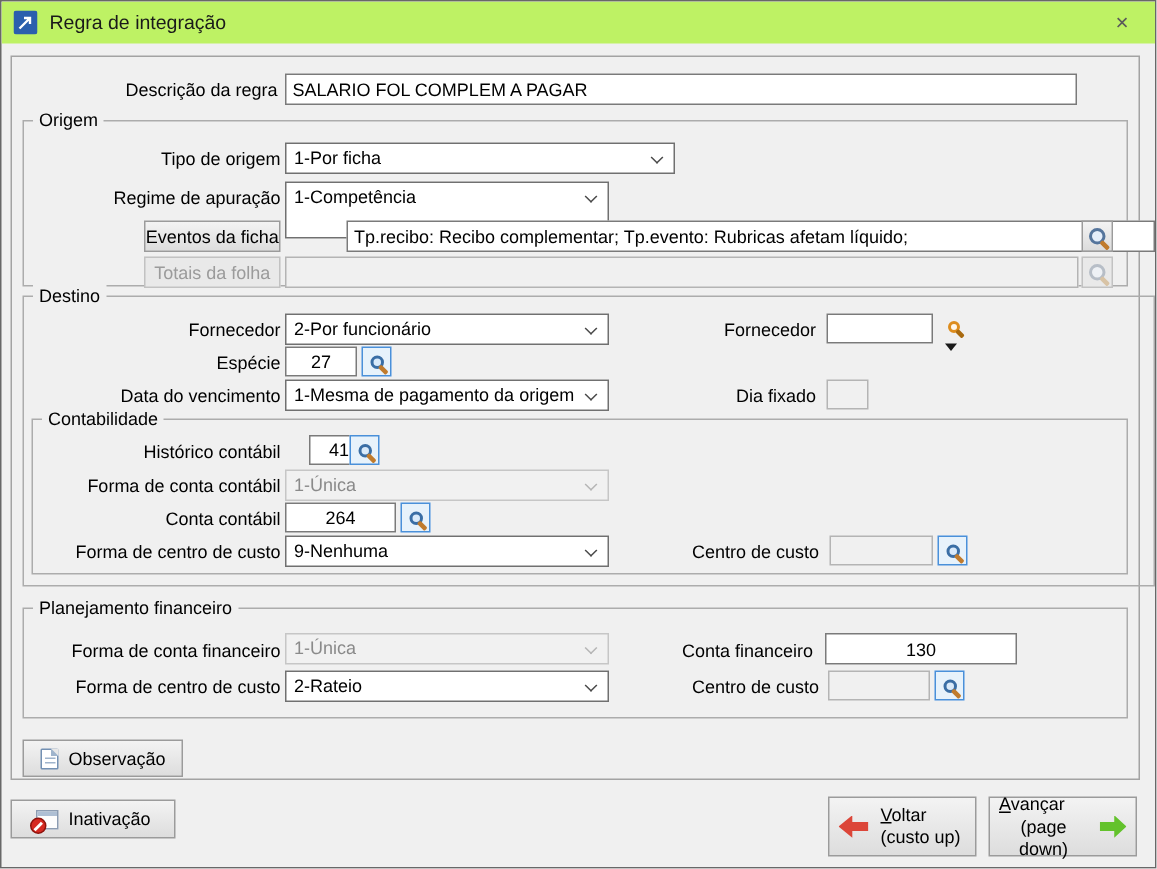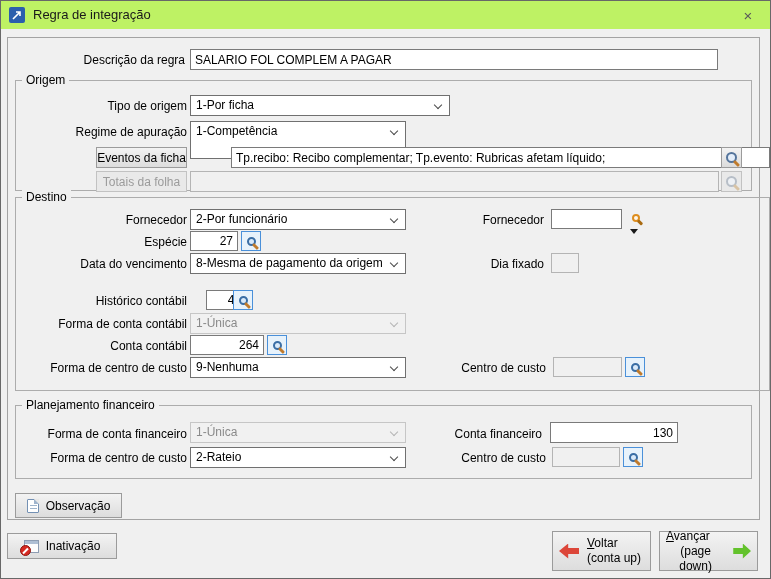--- a/index.html
+++ b/index.html
@@ -18,21 +18,21 @@
   
   .panel { position:absolute; left:6px; top:36px; width:753px; height:483px; border:1px solid #a3a3a3; }
   .gbox  { position:absolute; border:1px solid #acacac; }
   .gleg  { position:absolute; top:-8px; left:6px; background:#f0f0f0; padding:0 4px;
            font-size:12px; line-height:15px; color:#000; white-space:nowrap; }
   
   .lbl { position:absolute; font-size:12px; color:#000; text-align:right; line-height:16px; white-space:nowrap; }
   
   .inp { position:absolute; background:#fff; border:1px solid #7a7a7a; font-family:"Liberation Sans",sans-serif;
          font-size:12px; color:#000; padding:0 4px; }
-  .inp.num { text-align:right; }
+  .inp.num { text-align:center; }
   .inp.dis { background:#f0f0f0; border-color:#b4b4b4; }
   
   .combo { position:absolute; background:#fff; border:1px solid #707070; font-size:12px; color:#000;
            line-height:19px; padding:0 20px 0 5px; white-space:nowrap; overflow:hidden; }
   .combo .chev { position:absolute; right:8px; top:6px; width:6px; height:6px;
            border-right:1.5px solid #4a4a4a; border-bottom:1.5px solid #4a4a4a; transform:rotate(45deg); }
   .combo.dis { background:#f1f1f1; border-color:#c6c6c6; color:#8a8a8a; }
   .combo.dis .chev { border-color:#b5b5b5; }
   
   .btn { position:absolute; background:linear-gradient(#f3f3f3,#dddddd); border:1px solid #9b9b9b;
@@ -145,26 +145,29 @@
   <span class="tri-down" style="left:629px;top:228px"></span>
 
   <div class="lbl" style="left:0;width:186px;top:233px">Espécie</div>
   <input class="inp num" style="left: 189px; top: 230px; width: 48px; height: 20px;" value="27">
   <div class="lookup" style="left:240px;top:230px">
     <span class="lens"></span>
   </div>
 
   <div class="lbl" style="left:0;width:186px;top:255px">Data do vencimento</div>
   <div class="combo" style="left:189px;top:252px;width:216px;height:21px">
-    <span>8-Mesma de pagamento da origem</span>
+    <span>1-Mesma de pagamento da origem</span>
     <span class="chev"></span>
   </div>
   <div class="lbl" style="left:420px;width:123px;top:255px">Dia fixado</div>
   <input class="inp dis" style="left: 550px; top: 252px; width: 28px; height: 20px;" disabled="" value="">
 
+  <div class="gbox" style="left:20px;top:278px;width:731px;height:104px">
+    <span class="gleg">Contabilidade</span>
+  </div>
   <div class="lbl" style="left:0;width:186px;top:292px">Histórico contábil</div>
   <input class="inp num" style="left: 189px; top: 289px; width: 40px; height: 20px; margin-left: 16px;" value="41">
   <div class="lookup" style="left:232px;top:289px">
     <span class="lens"></span>
   </div>
   <div class="lbl" style="left:0;width:186px;top:315px">Forma de conta contábil</div>
   <div class="combo dis" style="left:189px;top:312px;width:216px;height:21px">
     <span>1-Única</span>
     <span class="chev"></span>
   </div>
@@ -214,21 +217,21 @@
     <span class="inat-ico">
         <span class="ban"></span>
       </span>
     <span>Inativação</span>
   </button>
 
   <button class="btn navbtn" style="left:551px;top:530px;width:99px;height:40px">
     <span class="arrow red"></span>
     <span class="nav-text">
       <span class="nav-l1">Voltar</span>
-      <span class="nav-l2">(conta up)</span>
+      <span class="nav-l2">(custo up)</span>
     </span>
   </button>
   <button class="btn navbtn" style="left:658px;top:530px;width:99px;height:40px">
     <span class="nav-text">
       <span class="nav-l1">Avançar</span>
       <span class="nav-l2">(page down)</span>
     </span>
     <span class="arrow green"></span>
   </button>
 

